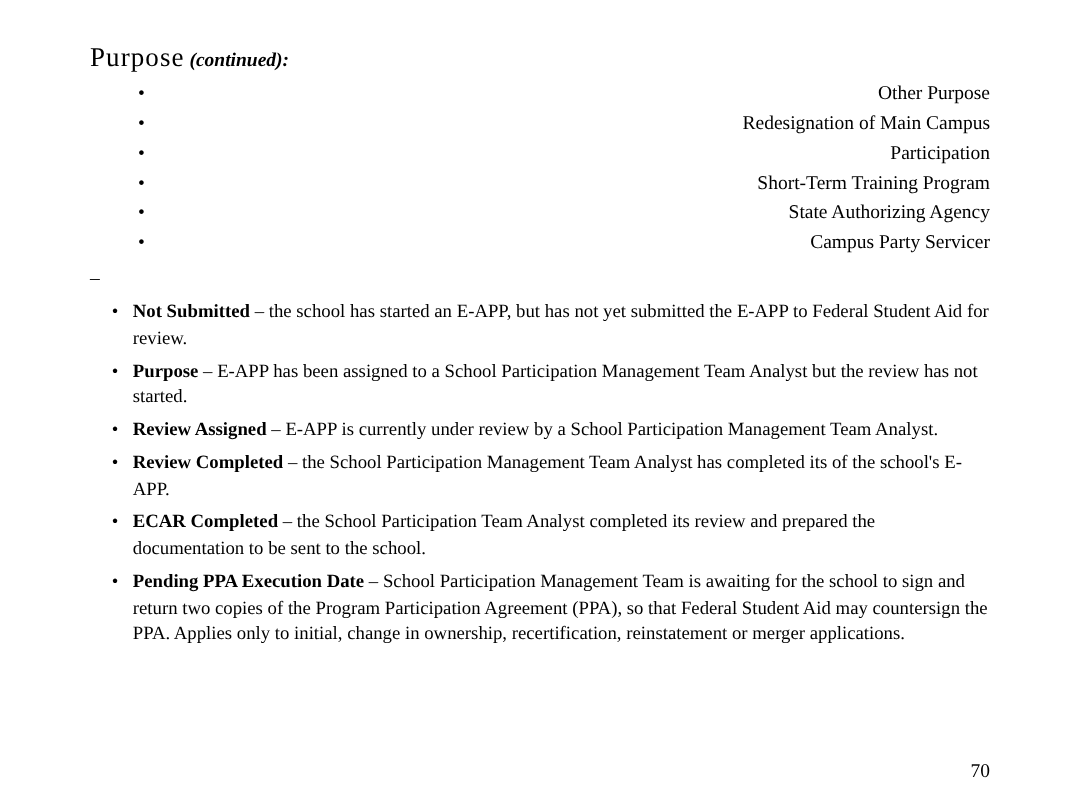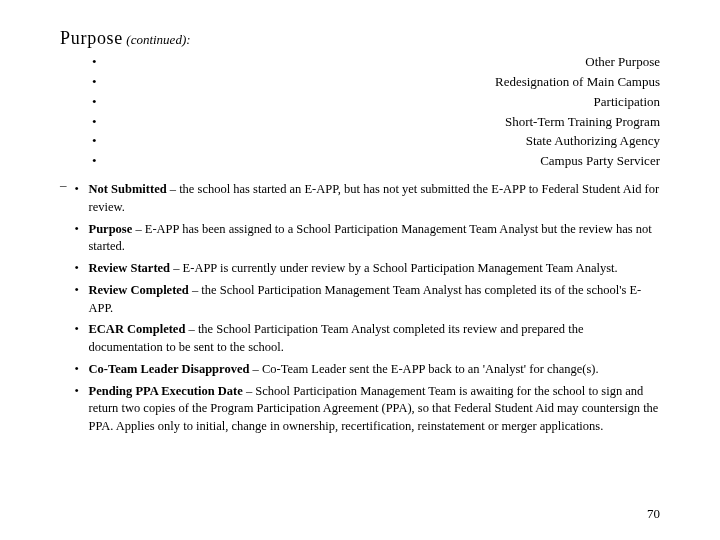--- a/index.html
+++ b/index.html
@@ -23,21 +23,21 @@
       height: 540px;
     }
     .section-heading {
       font-size: 18px;
       font-weight: normal;
       letter-spacing: 0.04em;
       display: inline;
     }
     .section-heading-italic {
       font-style: italic;
-      font-weight: normal;
+      font-weight: bold;
       font-size: 13px;
       letter-spacing: 0;
     }
     .bullet-list {
       list-style: none;
       margin-left: 32px;
       margin-top: 2px;
     }
     .bullet-list li {
       position: relative;
@@ -71,21 +71,21 @@
       font-size: 13px;
       line-height: 1.45;
     }
     .status-intro .bold {
       font-weight: bold;
       letter-spacing: 0.04em;
     }
     .sub-bullet-list {
       list-style: none;
       margin-left: 0px;
-      margin-top: 4px;
+      margin-top: 22px;
     }
     .sub-bullet-list li {
       position: relative;
       padding-left: 14px;
       margin-bottom: 4px;
       font-size: 12.5px;
       line-height: 1.42;
     }
     .sub-bullet-list li::before {
       content: '•';
@@ -124,23 +124,22 @@
       <li>Campus Party Servicer</li>
     </ul>
 
   <div class="dash-section">
     <span class="dash">–</span>
     <div class="dash-content">
       <ul class="sub-bullet-list">
 
       <li><span class="bold-term">Not Submitted</span><span> – </span><span>the school has started an E-APP, but has not yet submitted the E-APP to Federal Student Aid for review.</span></li>
           <li><span class="bold-term">Purpose</span><span> – </span><span>E-APP has been assigned to a School Participation Management Team Analyst but the review has not started.</span></li>
-          <li><span class="bold-term">Review Started</span><span> – </span><span>E-APP is currently under review by a School Participation Management Team Analyst.</span></li>
+          <li><span class="bold-term">Review Assigned</span><span> – </span><span>E-APP is currently under review by a School Participation Management Team Analyst.</span></li>
           <li><span class="bold-term">Review Completed</span><span> – </span><span>the School Participation Management Team Analyst has completed its of the school's E-APP.</span></li>
           <li><span class="bold-term">ECAR Completed</span><span> – </span><span>the School Participation Team Analyst completed its review and prepared the documentation to be sent to the school.</span></li>
-          <li><span class="bold-term">Co-Team Leader Disapproved</span><span> – </span><span>Co-Team Leader sent the E-APP back to an 'Analyst' for change(s).</span></li>
           <li><span class="bold-term">Pending PPA Execution Date</span><span> – </span><span>School Participation Management Team is awaiting for the school to sign and return two copies of the Program Participation Agreement (PPA), so that Federal Student Aid may countersign the PPA.  Applies only to initial, change in ownership, recertification, reinstatement or  merger applications.</span></li>
         </ul>
     </div>
   </div>
 
   <div class="page-number">70</div>
 </div>
 
 </body></html>

